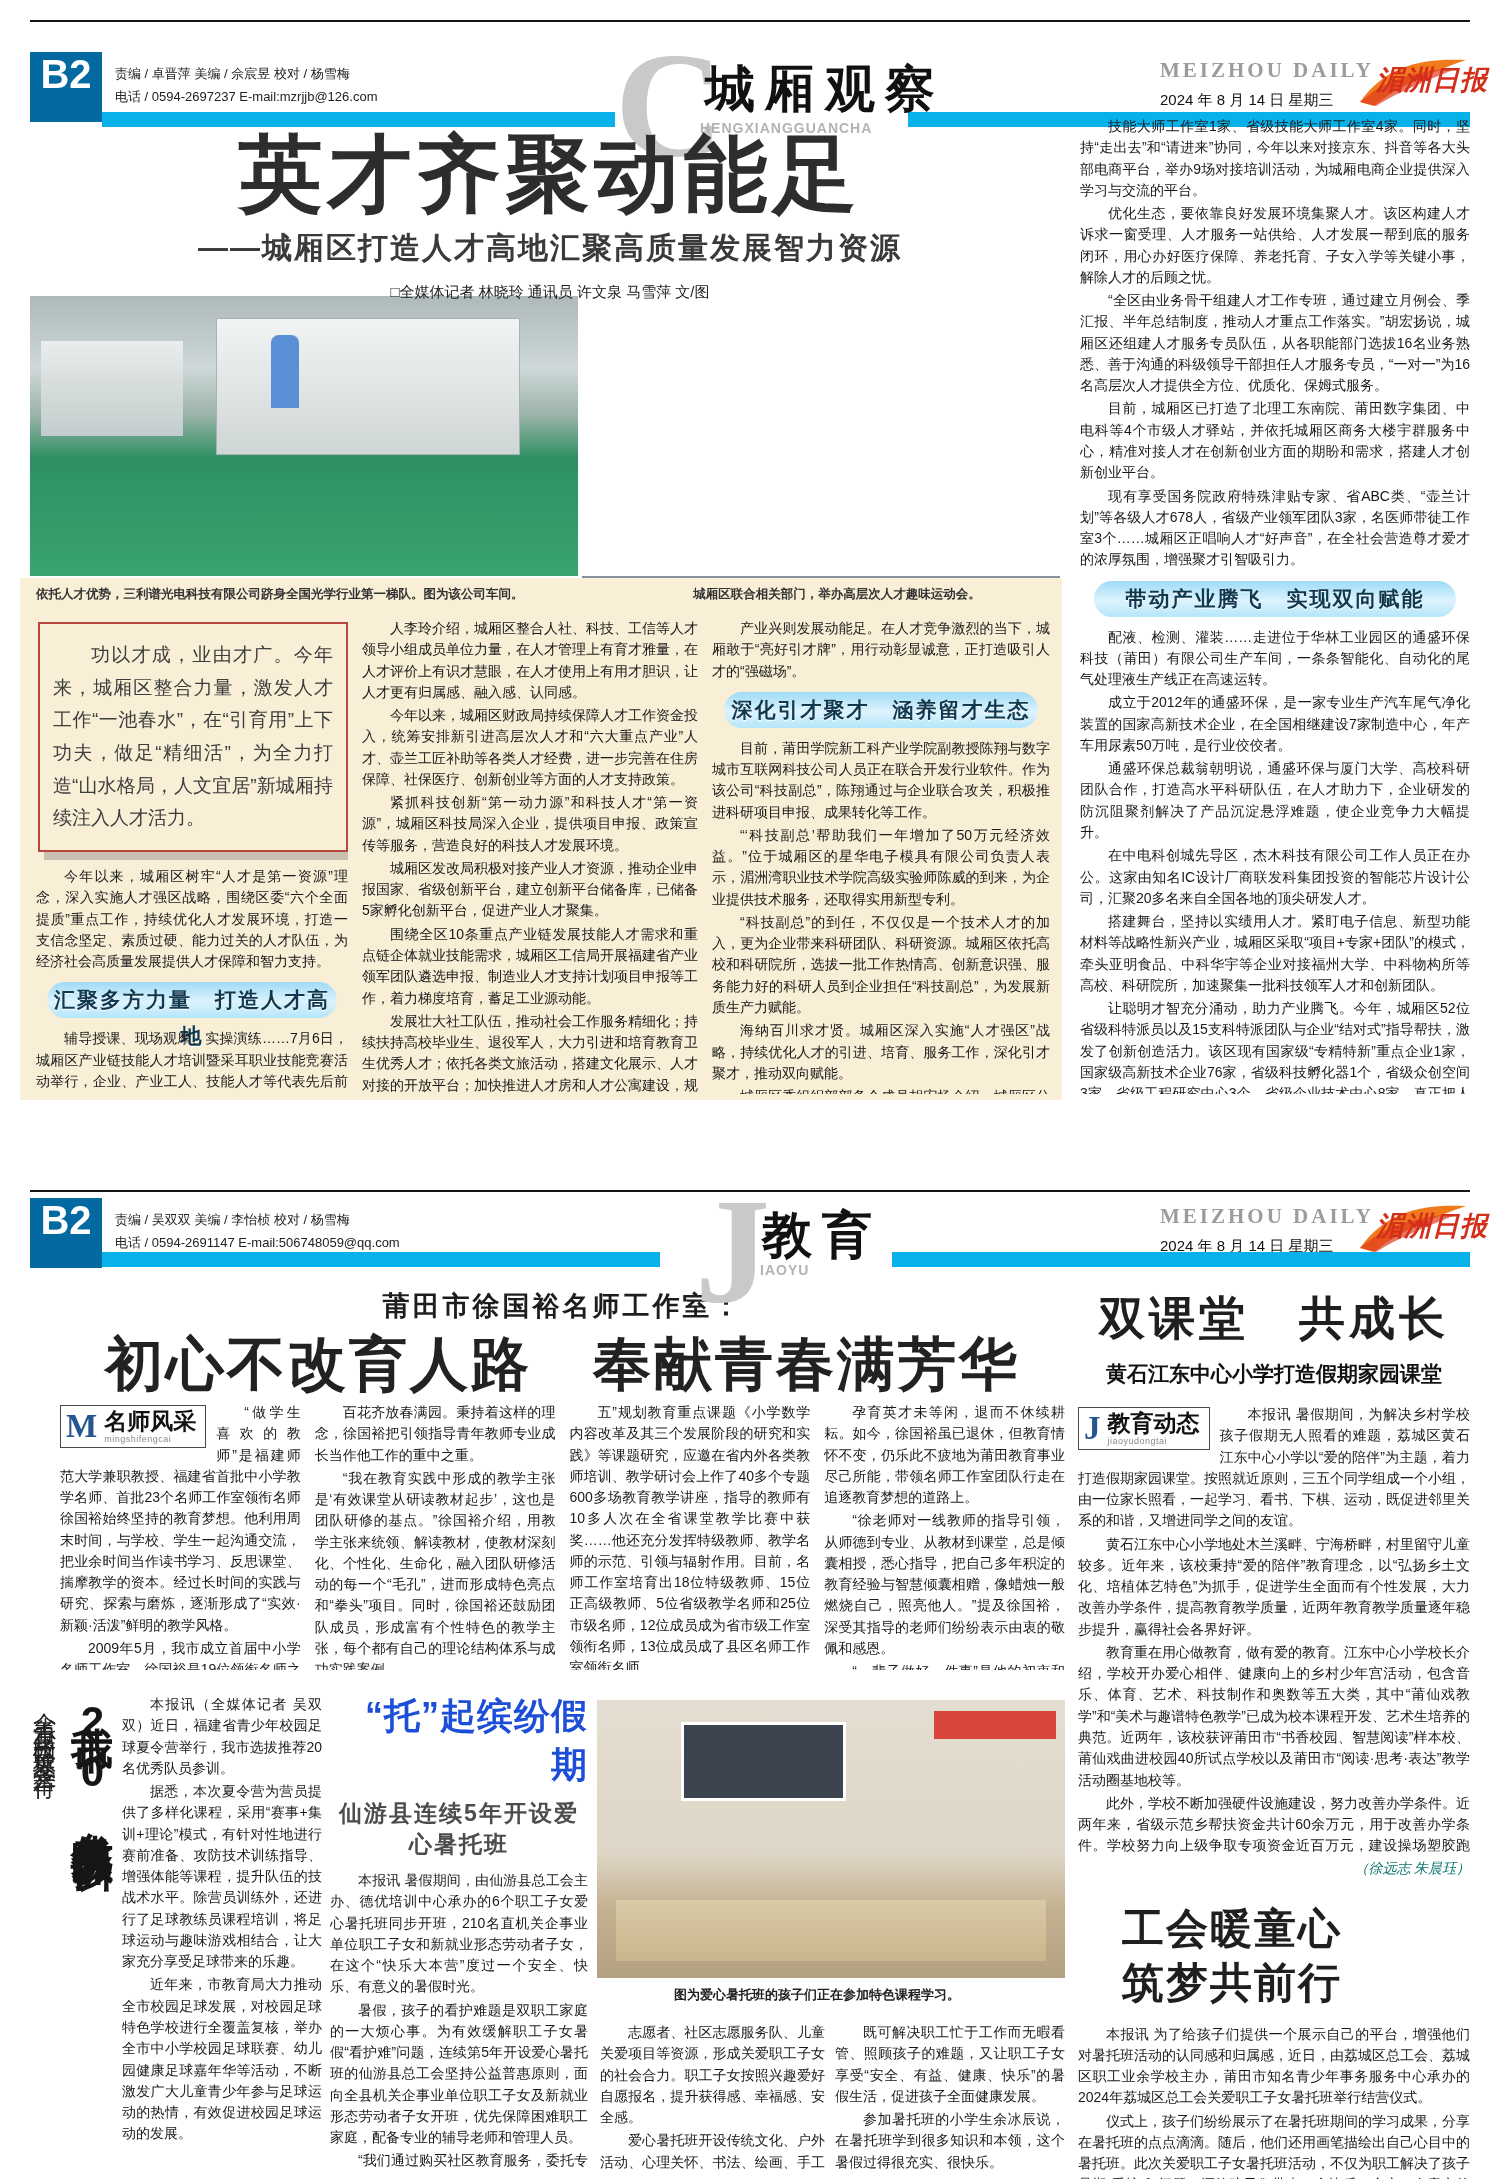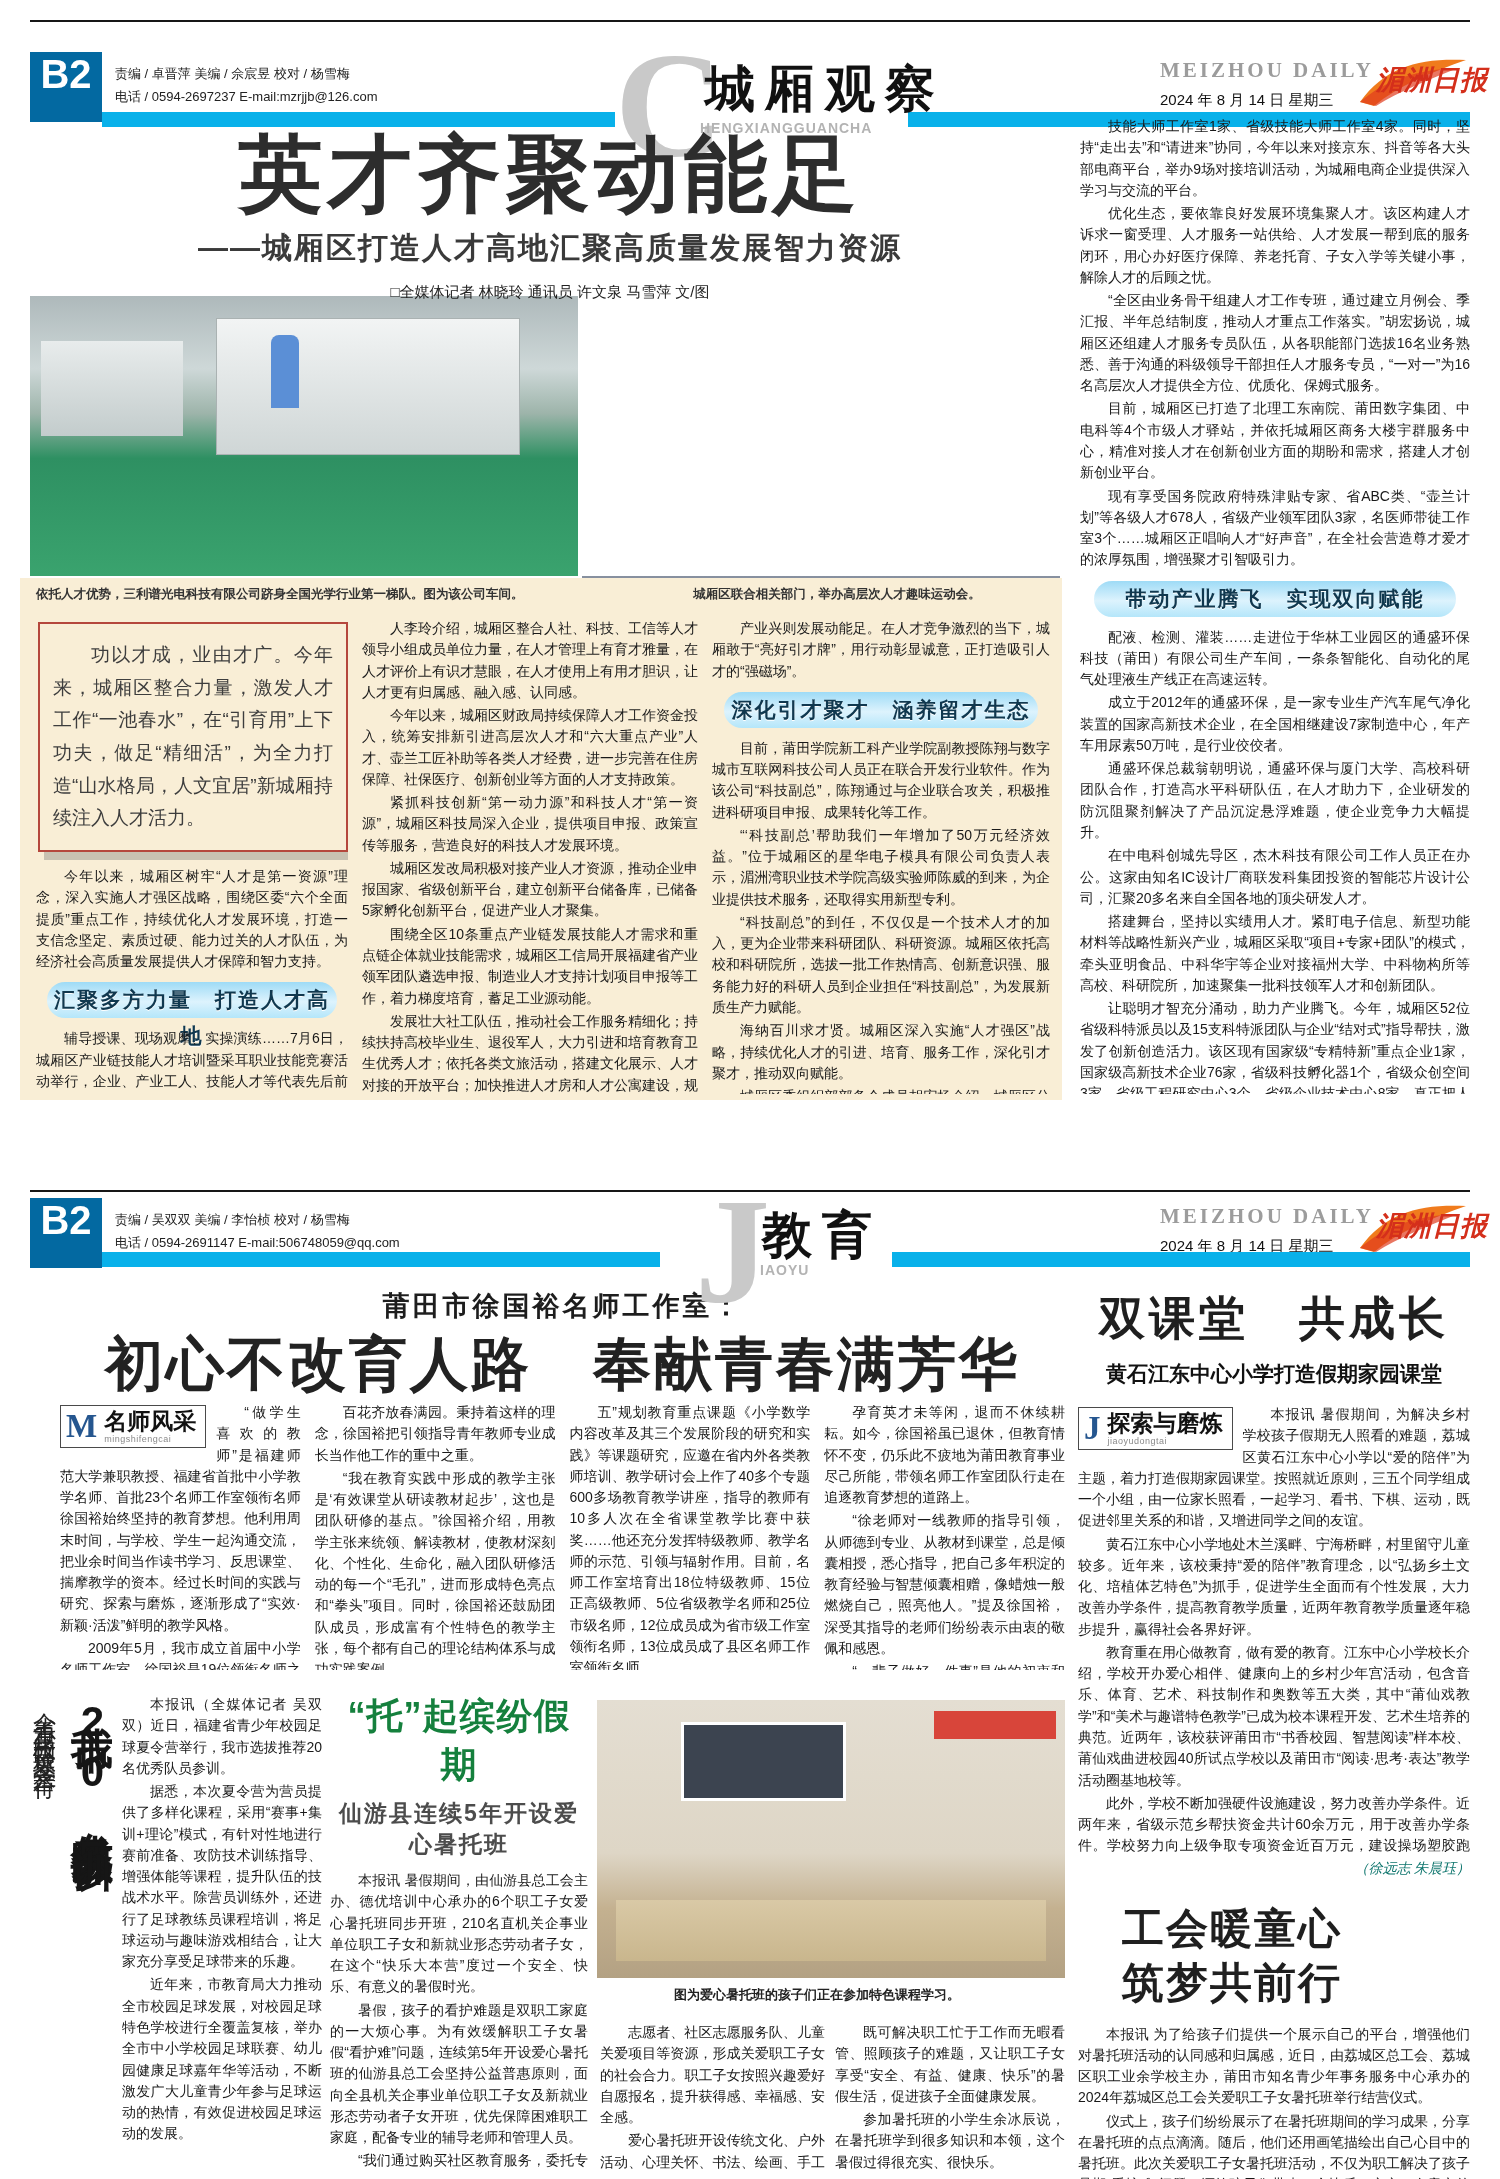--- a/index.html
+++ b/index.html
@@ -53,21 +53,21 @@
   .badge .bl{font-family:"Liberation Serif","DejaVu Serif",serif;font-size:33px;font-weight:bold;color:#25568f;margin-right:7px;line-height:1;}
   .badge .bt{font-size:23px;font-weight:bold;color:#111;line-height:1.1;}
   .badge .bp{font-size:9px;color:#8a8a8a;letter-spacing:.5px;}
   .sig{font-family:"Liberation Serif","DejaVu Serif",serif;font-style:italic;font-size:14px;text-align:right;color:#0f766e;margin-top:4px;}
   .h3a{font-size:46px;font-weight:bold;letter-spacing:4px;color:#1f1f1f;text-align:center;}
   .subdeck{font-size:21px;font-weight:bold;color:#111;text-align:center;}
   .h4a{font-size:42px;font-weight:bold;color:#1f1f1f;line-height:1.28;padding-left:44px;letter-spacing:2px;}
   .vert{writing-mode:vertical-rl;text-orientation:upright;}
   .vkicker{font-size:23px;color:#222;letter-spacing:5px;font-weight:500;}
   .vhead{font-size:42px;font-weight:bold;color:#161616;letter-spacing:3px;}
-  .h5a{font-size:36px;font-weight:bold;color:#15803d;text-align:center;letter-spacing:1px;}
+  .h5a{font-size:36px;font-weight:bold;color:#1d4ed8;text-align:right;letter-spacing:1px;}
   .subdeck2{font-size:23px;font-weight:bold;color:#4c4c4c;text-align:center;letter-spacing:2px;}
   .capc{font-size:13px;font-weight:600;color:#222;text-align:center;}
 </style>
 </head>
 <body>
 
 <div class="page">
 
   <div class="abs rule" style="left:30px;top:20px;width:1440px;"></div>
 
@@ -249,21 +249,21 @@
     </div>
   </div>
 
   <div class="abs" style="left:1078px;top:1288px;width:392px;">
     <div class="h3a">双课堂　共成长</div>
     <div class="subdeck" style="margin-top:10px;">黄石江东中心小学打造假期家园课堂</div>
     <div class="col" style="margin-top:16px;height:452px;">
       <div class="badge">
         <span class="bl">J</span>
         <span>
-          <div class="bt">探索与磨炼</div>
+          <div class="bt">教育动态</div>
           <div class="bp">jiaoyudongtai</div>
         </span>
       </div>
       <div>
           <p class="p">本报讯  暑假期间，为解决乡村学校孩子假期无人照看的难题，荔城区黄石江东中心小学以“爱的陪伴”为主题，着力打造假期家园课堂。按照就近原则，三五个同学组成一个小组，由一位家长照看，一起学习、看书、下棋、运动，既促进邻里关系的和谐，又增进同学之间的友谊。</p>
           <p class="p">黄石江东中心小学地处木兰溪畔、宁海桥畔，村里留守儿童较多。近年来，该校秉持“爱的陪伴”教育理念，以“弘扬乡土文化、培植体艺特色”为抓手，促进学生全面而有个性发展，大力改善办学条件，提高教育教学质量，近两年教育教学质量逐年稳步提升，赢得社会各界好评。</p>
           <p class="p">教育重在用心做教育，做有爱的教育。江东中心小学校长介绍，学校开办爱心相伴、健康向上的乡村少年宫活动，包含音乐、体育、艺术、科技制作和奥数等五大类，其中“莆仙戏教学”和“美术与趣谱特色教学”已成为校本课程开发、艺术生培养的典范。近两年，该校获评莆田市“书香校园、智慧阅读”样本校、莆仙戏曲进校园40所试点学校以及莆田市“阅读·思考·表达”教学活动圈基地校等。</p>
           <p class="p">此外，学校不断加强硬件设施建设，努力改善办学条件。近两年来，省级示范乡帮扶资金共计60余万元，用于改善办学条件。学校努力向上级争取专项资金近百万元，建设操场塑胶跑道、铺设人工草坪、进行围墙绿化等，办学条件大大改善，学校面貌焕然一新。</p>
         </div>
     </div>

